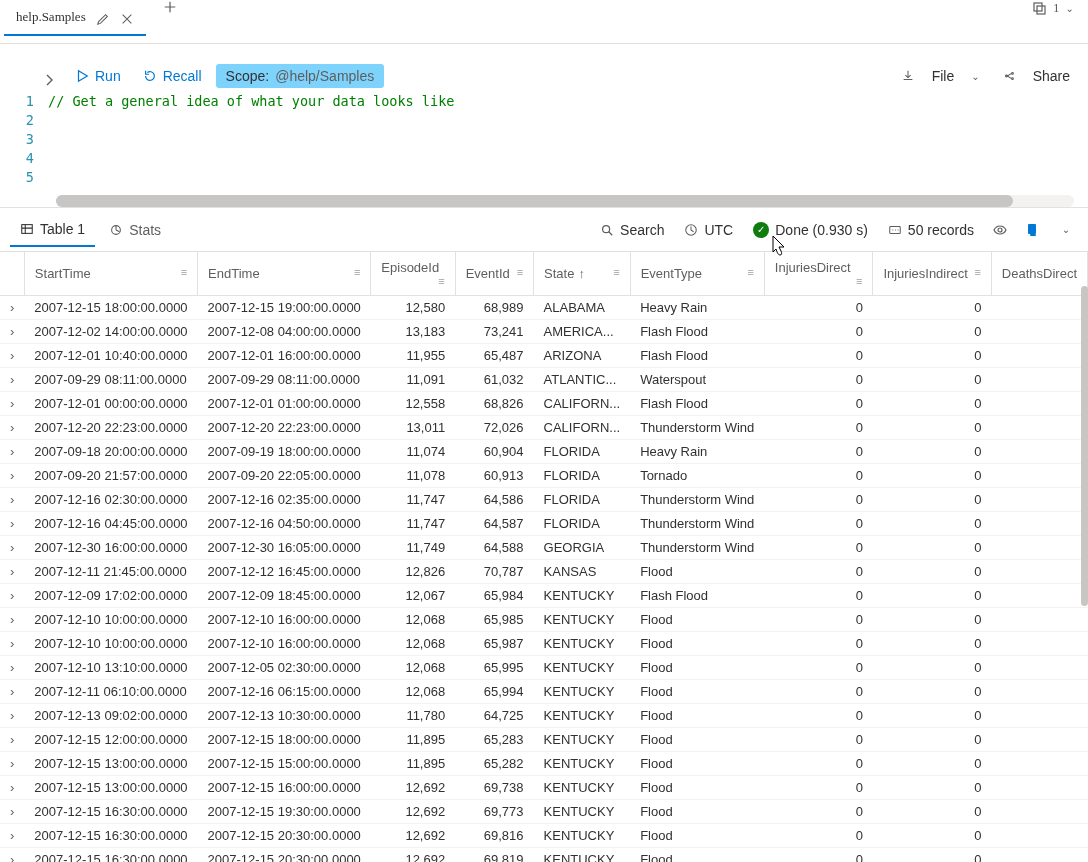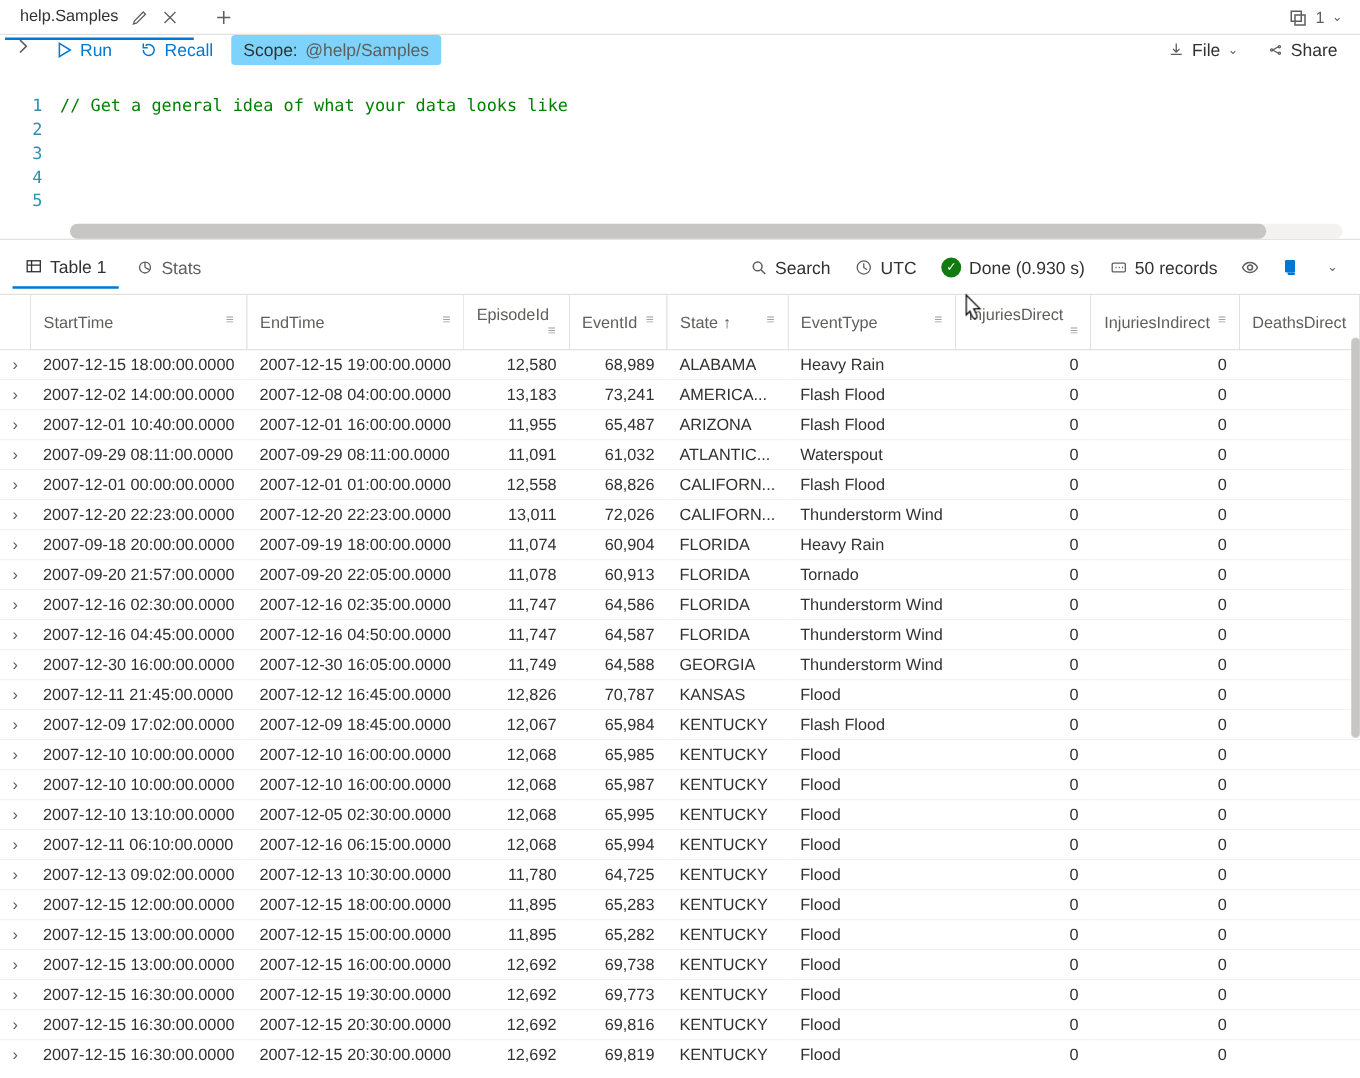--- a/index.html
+++ b/index.html
@@ -1,36 +1,36 @@
 <!DOCTYPE html>
 <html><head>
 <meta charset="utf-8">
 <style>
 * { margin: 0; padding: 0; box-sizing: border-box; }
 body { font-family: "Segoe UI", -apple-system, sans-serif; font-size: 13px; color: #323130; background: #fff; width: 1088px; height: 862px; overflow: hidden; }
 
 
-.tab-bar { display: flex; align-items: center; height: 28px; border-bottom: 1px solid #e1e1e1; padding: 0 4px; }
+.tab-bar { display: flex; align-items: flex-start; height: 44px; border-bottom: 1px solid #e1e1e1; padding: 0 4px; font-family: Liberation Serif, serif; }
 .tab { display: flex; align-items: center; height: 36px; padding: 0 12px; gap: 10px; font-size: 13px; color: #323130; cursor: pointer; }
 .tab.active { border-bottom: 2px solid #0078d4; }
 .tab-edit, .tab-close { width: 14px; height: 14px; color: #605e5c; cursor: pointer; }
 .tab-add { width: 32px; display: flex; align-items: center; justify-content: center; color: #605e5c; cursor: pointer; margin-left: 8px; }
 .tab-spacer { flex: 1; }
 .tab-right { display: flex; align-items: center; gap: 6px; padding-right: 10px; color: #605e5c; }
 
 
-.toolbar { display: flex; align-items: flex-start; height: 44px; padding: 0 10px; gap: 6px; }
+.toolbar { display: flex; align-items: flex-end; height: 44px; padding: 0 10px; gap: 6px; margin-left: 31px; }
 .tb-expand { width: 20px; color: #605e5c; cursor: pointer; }
 .tb-btn { display: flex; align-items: center; gap: 6px; padding: 4px 8px; color: #0078d4; cursor: pointer; font-size: 14px; }
 .tb-btn svg { width: 14px; height: 14px; }
 .scope-pill { display: flex; align-items: center; gap: 6px; padding: 4px 10px; background: #7dd3fc; border-radius: 3px; font-size: 14px; }
 .scope-label { color: #323130; }
 .scope-value { color: #605e5c; }
 .tb-spacer { flex: 1; }
-.tb-right-btn { display: flex; align-items: center; gap: 6px; padding: 4px 8px; color: #323130; cursor: pointer; font-size: 14px; }
+.tb-right-btn { display: flex; align-items: center; gap: 17px; padding: 4px 8px; color: #323130; cursor: pointer; font-size: 14px; }
 .tb-right-btn svg { width: 14px; height: 14px; color: #605e5c; }
 .chevron { font-size: 10px; color: #605e5c; }
 
 
 .editor { display: flex; padding: 4px 0 8px 0; font-family: Consolas, Monaco, monospace; font-size: 13.5px; }
 .gutter { width: 48px; text-align: right; color: #2b91af; padding-right: 14px; }
 .gutter div { height: 19px; line-height: 19px; }
 .code { flex: 1; }
 .code div { height: 19px; line-height: 19px; }
 .comment { color: #008000; }

